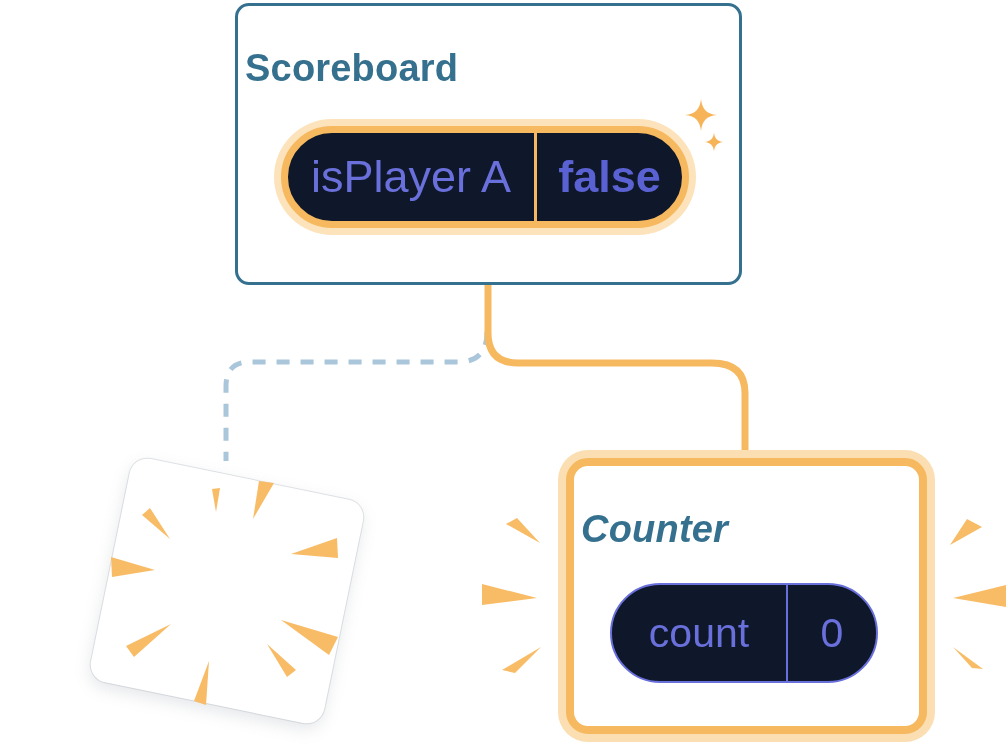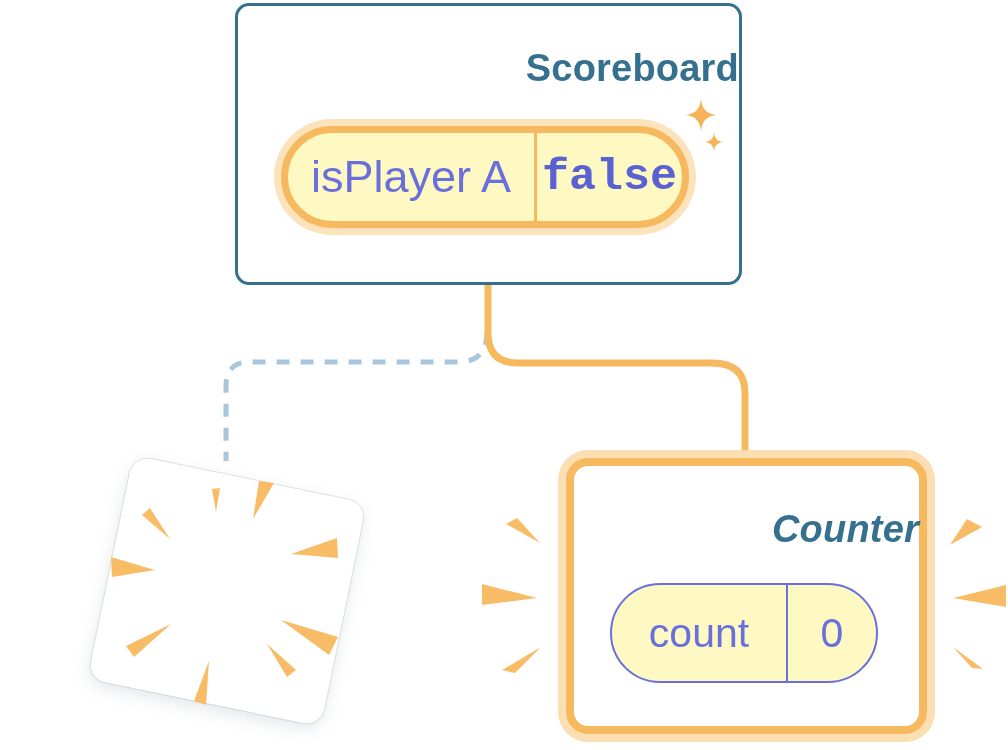--- a/index.html
+++ b/index.html
@@ -36,36 +36,36 @@
     left: 235px;
     top: 3px;
     width: 507px;
     height: 282px;
     border: 3px solid #35708F;
     border-radius: 14px;
     z-index: 1;
   }
   .card-title {
     position: absolute;
-    left: 0;
+    left: 7px;
     width: 100%;
-    text-align: right;
+    text-align: left;
     color: #35718F;
     font-weight: 600;
     letter-spacing: 0.2px;
     line-height: 1.15;
   }
   #scoreboard-title {
     top: 41px;
     font-size: 38px;
   }
   .state-pill {
     position: absolute;
     box-sizing: border-box;
-    background: #fef9c3;
+    background: #0f172a;
     display: flex;
     align-items: stretch;
     overflow: hidden;
   }
   #scoreboard-pill {
     left: 43px;
     top: 120px;
     width: 408px;
     height: 102px;
     border: 7px solid #F6B95F;
@@ -73,21 +73,21 @@
     box-shadow: 0 0 0 7px #FCE3BB;
   }
   .pill-cell {
     display: flex;
     align-items: center;
     justify-content: center;
     color: #6A70DB;
   }
   #scoreboard-pill .pill-cell { font-size: 45px; }
   #scoreboard-key-cell { width: 246px; }
-  #scoreboard-value-cell { flex: 1; font-family: Liberation Mono, monospace; }
+  #scoreboard-value-cell { flex: 1; }
   .pill-divider { width: 3px; background: #F6B95F; }
   .value-bold { font-weight: 700; color: #5A61D2; }
 
   
   #counter-card {
     left: 566px;
     top: 458px;
     width: 361px;
     height: 276px;
     border: 8px solid #F6B95F;

